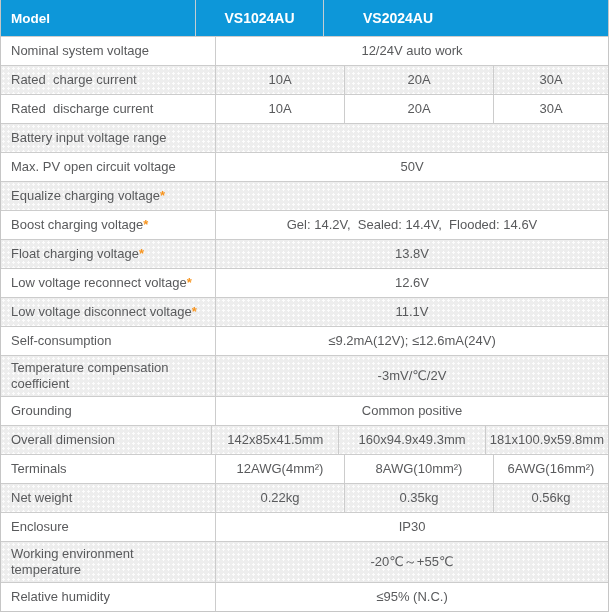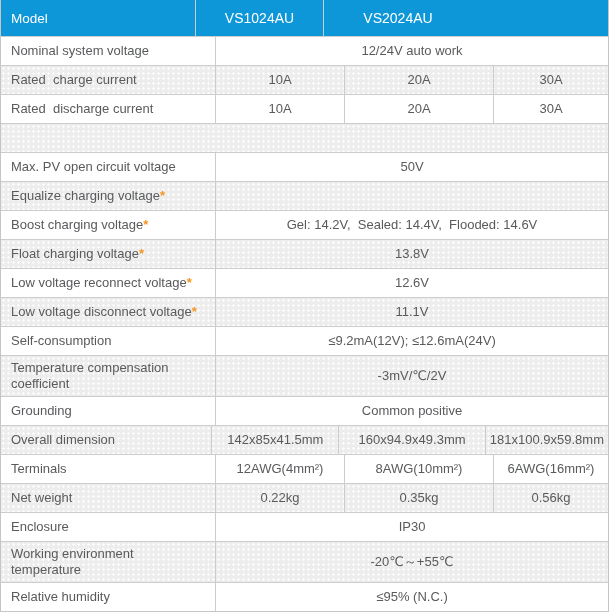--- a/index.html
+++ b/index.html
@@ -10,21 +10,21 @@
     color:#595a5c;
     border:1px solid #c6c6c6;
     border-top:none;
     box-sizing:content-box;
   }
   
   .thead{
     display:flex;
     background:#0d97d9;
     color:#ffffff;
-    font-weight:normal;
+    font-weight:bold;
     height:36px;
     align-items:stretch;
   }
   .thead .h-model{
     width:194px;
     display:flex;align-items:center;
     padding-left:10px;
     box-sizing:border-box;
     font-size:13.5px;
   }
@@ -108,20 +108,21 @@
     </div>
 
     <div class="row">
       <div class="cell-label"><span>Rated  discharge current</span></div>
       <div class="cell-val c1">10A</div>
       <div class="cell-val c2">20A</div>
       <div class="cell-val c3">30A</div>
     </div>
 
     <div class="row">
+      <div class="cell-label"><span>Battery input voltage range</span></div>
     </div>
 
     <div class="row">
       <div class="cell-label"><span>Max. PV open circuit voltage</span></div>
       <div class="cell-span">50V</div>
     </div>
 
     <div class="row">
       <div class="cell-label"><span><span>Equalize charging voltage</span><span class="star">*</span></span></div>
     </div>

